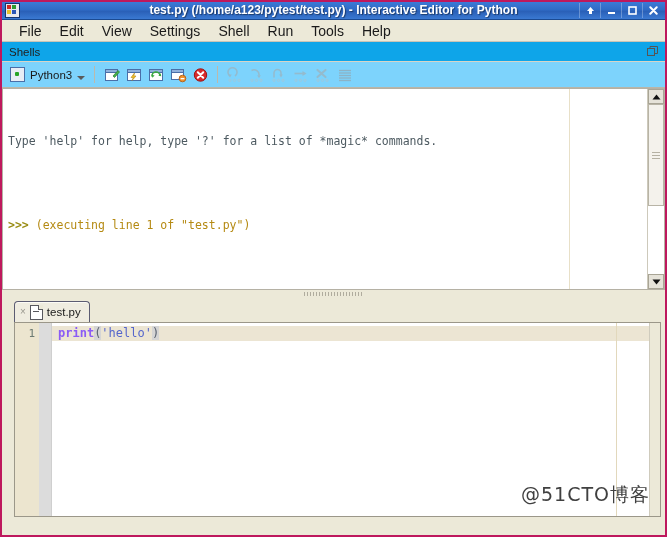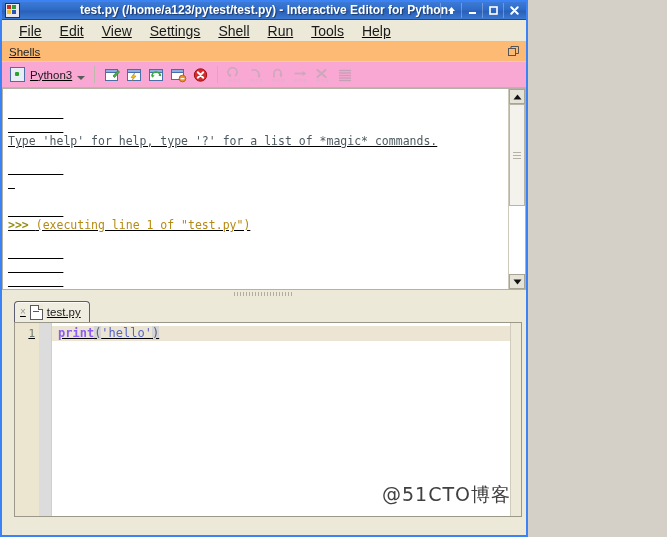--- a/index.html
+++ b/index.html
@@ -2,25 +2,24 @@
 <html><head>
 <meta charset="utf-8">
 <style>
   html,body{margin:0;padding:0;}
   body{
     width:667px;height:537px;overflow:hidden;
     font-family:"Liberation Sans", sans-serif;
     background:#d4d0c8;
   }
   #app{
-    position:relative;width:528px;height:537px;
+    position:relative;width:667px;height:537px;
     box-sizing:border-box;
-    border:2px solid #3b82f6;
+    border:2px solid #be185d;
     background:#ece9d8;
-    text-decoration:underline;
   }
 
   
   .titlebar{
     height:17px;
     background:linear-gradient(to bottom,#3c7ad6 0%,#2f6bc6 45%,#2a60b8 55%,#3a79d2 100%);
     display:flex;align-items:center;
     position:relative;
     border-bottom:1px solid #1b4a92;
   }
@@ -61,31 +60,31 @@
   .menu-item{padding:2px 9px;cursor:default;}
 
   
   .dock{
     margin:0;background:#ece9d8;
   }
   .dock-header{
     height:19px;display:flex;align-items:center;
     padding-left:7px;font-size:11.5px;color:#222;
     border-bottom:1px solid #d8d4c6;
-    background:#fdba74;
+    background:#0ea5e9;
   }
   .dock-float{
     margin-left:auto;margin-right:6px;width:14px;height:14px;
     display:flex;align-items:center;justify-content:center;cursor:pointer;
   }
 
   
   .toolbar{
     height:25px;display:flex;align-items:center;
-    background:#f9a8d4;padding-left:5px;
+    background:#7dd3fc;padding-left:5px;
     border-bottom:1px solid #b9b5a8;
   }
   .shell-sel{display:flex;align-items:center;gap:5px;padding:1px 3px;cursor:pointer;}
   .py-icon{
     width:13px;height:13px;border:1px solid #4a6fa8;background:#e9edf5;
     position:relative;flex:none;
   }
   .py-icon::after{
     content:"";position:absolute;left:4px;top:4px;width:4px;height:4px;
     background:#28a428;border-radius:1px;

